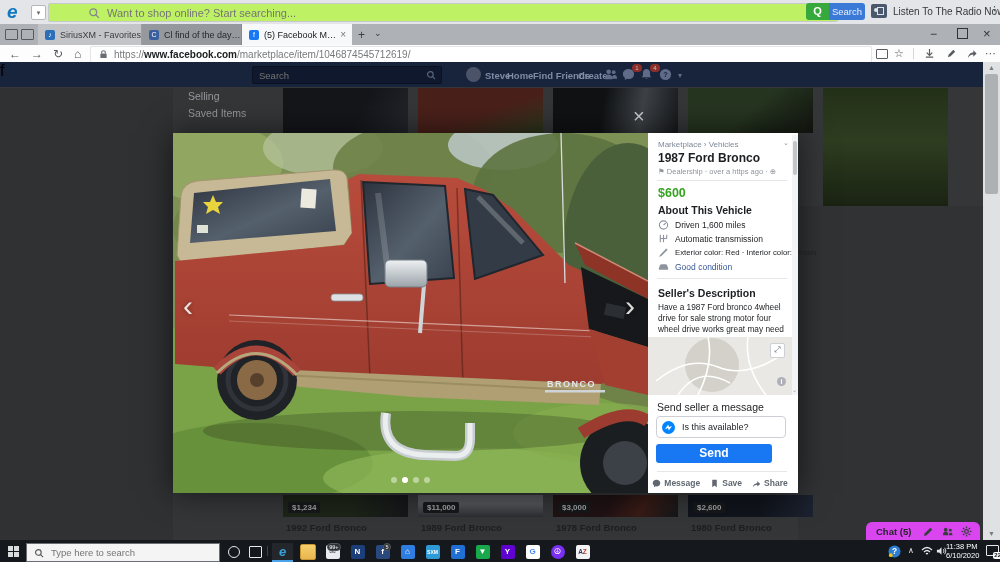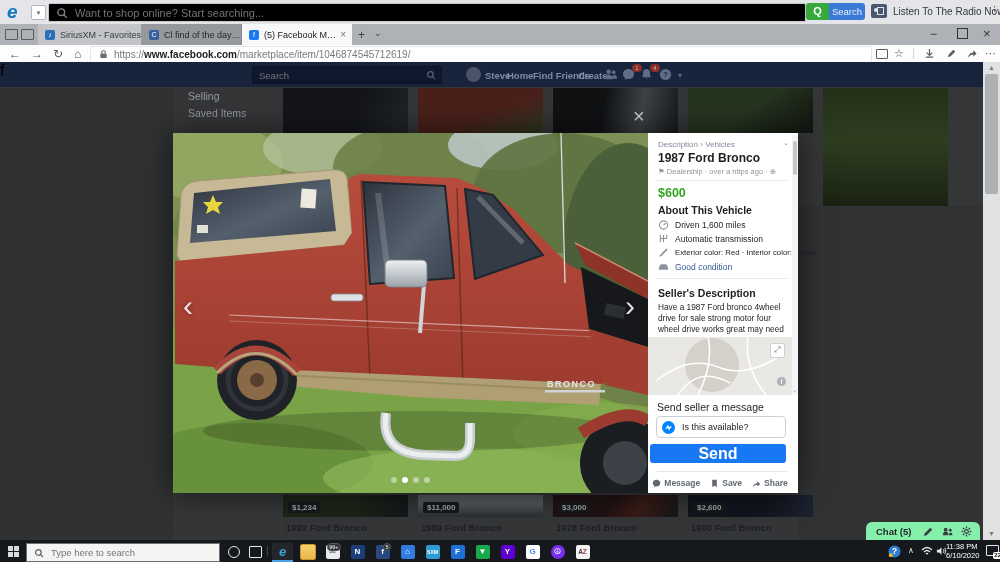--- a/index.html
+++ b/index.html
@@ -5,21 +5,21 @@
   html,body{margin:0;padding:0;background:#000;}
   #screen{position:relative;width:1000px;height:562px;overflow:hidden;
     font-family:"Liberation Sans","DejaVu Sans",sans-serif;background:#343638;}
   .abs{position:absolute;}
   .t{position:absolute;white-space:nowrap;}
   svg{display:block;}
   
   #edgebar{left:0;top:0;width:1000px;height:24px;background:#e3e5e8;}
   #edge-logo{left:7px;top:1px;font-size:19px;font-weight:bold;color:#1179c0;font-style:italic;}
   #edge-mini{left:31px;top:5px;width:13px;height:13px;background:#fff;border:1px solid #b5b8bb;border-radius:2px;font-size:7px;color:#666;text-align:center;line-height:13px;}
-  #edge-search{left:48px;top:3px;width:756px;height:17px;background:#000000;border:1px solid #c6c9cc;border-radius:2px;display:flex;align-items:center;}
+  #edge-search{left:48px;top:3px;width:756px;height:17px;background:#bef264;border:1px solid #c6c9cc;border-radius:2px;display:flex;align-items:center;padding-left:32px;}
   #edge-search input{border:0;outline:0;flex:1;font-size:11px;color:#6e7276;font-family:inherit;background:transparent;}
   .mag{width:12px;height:12px;margin:0 5px 0 7px;color:#84888c;flex:none;}
   #qbadge{left:806px;top:3px;width:23px;height:17px;background:#37a93c;border-radius:3px 0 0 3px;color:#fff;font-size:11px;font-weight:bold;text-align:center;line-height:17px;}
   #edge-search-btn{left:829px;top:3px;width:36px;height:17px;background:#3b79d6;border-radius:0 3px 3px 0;color:#eaf0fa;font-size:9.5px;text-align:center;line-height:17px;}
   #radio-icon{left:871px;top:4px;width:16px;height:14px;background:#49586b;border-radius:2px;}
   #radio-icon i{position:absolute;left:3px;top:4px;width:4px;height:4px;border-radius:50%;background:#dfe4ea;}
   #radio-icon b{position:absolute;right:3px;top:3px;width:5px;height:6px;border:1px solid #dfe4ea;}
   #radio-promo{left:893px;top:6px;font-size:10px;color:#35383b;}
   #edge-dots{left:989px;top:4px;font-size:11px;color:#5a5e62;}
   
@@ -55,21 +55,21 @@
   .fbnav-i{top:6px;width:13px;height:13px;color:#5f6b88;}
   .fbbadge{top:2px;min-width:8px;height:8px;background:#8c2f2a;border-radius:4px;color:#d8b9b6;font-size:6px;text-align:center;line-height:8px;padding:0 1px;}
   
   .dimtext{color:#97999d;font-size:10.5px;}
   #sell-btn{left:186px;top:118px;width:88px;height:18px;background:#1c2c4e;border-radius:2px;color:#7c8cb0;font-size:9px;text-align:center;line-height:18px;}
   .tile1{top:26px;height:45px;width:125px;overflow:hidden;}
   .tile2{top:433px;width:125px;height:45px;}
   .tile2 .ph{position:absolute;left:0;top:0;width:125px;height:22px;overflow:hidden;}
   .chip{position:absolute;left:5px;top:7px;background:#17181a;border-radius:2px;color:#9fa3a7;font-size:8px;font-weight:bold;padding:1px 4px;}
   .tile-title{position:absolute;left:3px;top:27px;font-size:9.5px;font-weight:bold;color:#1d1f22;}
-  #chatbar{left:866px;top:460px;width:114px;height:18px;background:#86efac;border-radius:6px 6px 0 0;display:flex;align-items:center;}
+  #chatbar{left:866px;top:460px;width:114px;height:18px;background:#d946ef;border-radius:6px 6px 0 0;display:flex;align-items:center;}
   #chatbar .cl{font-size:9.5px;font-weight:bold;color:#232528;margin-left:10px;}
   #chatbar .ci{width:11px;height:11px;color:#3a3d40;margin-left:8px;}
   
   #pg-scroll{left:983px;top:0;width:17px;height:478px;background:#dfe1e3;}
   #pg-thumb{left:985px;top:12px;width:13px;height:120px;background:#aeb1b4;border-radius:2px;}
   .scr-ar{left:988px;font-size:7px;color:#7a7d80;}
   
   #modal{left:173px;top:71px;width:625px;height:360px;background:#fff;box-shadow:0 0 30px rgba(0,0,0,.6);}
   #photo-wrap{left:0;top:0;width:475px;height:360px;overflow:hidden;background:#6f8247;}
   .car-arrow{top:158px;font-size:30px;color:rgba(255,255,255,.85);text-shadow:0 0 4px rgba(0,0,0,.4);line-height:30px;}
@@ -85,21 +85,21 @@
   .rowt{left:27px;font-size:8.5px;color:#1c1e21;}
   .blue{color:#385898;}
   #map{left:0;top:204px;width:144px;height:58px;}
   #map-expand{left:122px;top:210px;width:13px;height:13px;background:#fff;border:1px solid #ccd0d5;border-radius:2px;color:#606770;font-size:8px;text-align:center;line-height:12px;}
   #map-info{left:129px;top:244px;width:9px;height:9px;border-radius:50%;background:#aeb2b8;color:#fff;font-size:7px;text-align:center;line-height:9px;font-weight:bold;}
   #pn-scroll{left:144px;top:2px;width:6px;height:260px;background:#f3f4f5;}
   #pn-thumb{left:145px;top:8px;width:4px;height:34px;background:#c3c6c9;border-radius:2px;}
   #msg-input{left:8px;top:283px;width:128px;height:20px;border:1px solid #ccd0d5;border-radius:4px;background:#fff;display:flex;align-items:center;}
   #msg-input .msgr{width:13px;height:13px;margin:0 5px;flex:none;}
   #msg-input input{flex:1;border:0;outline:0;font-size:9px;color:#1c1e21;font-family:inherit;background:transparent;min-width:0;}
-  #send-btn{left:2px;top:311px;width:136px;height:19px;border-radius:3px;color:#fff;font-size:16px;font-weight:bold;text-align:center;line-height:19px;}
+  #send-btn{left:8px;top:311px;width:116px;height:19px;border-radius:3px;color:#fff;font-size:12px;font-weight:bold;text-align:center;line-height:19px;}
   #pfooter{left:0;top:345px;width:144px;display:flex;justify-content:center;gap:10px;align-items:center;}
   .pfi{display:flex;align-items:center;gap:3px;color:#606770;font-size:8.5px;font-weight:bold;}
   .pfi svg{width:9px;height:9px;}
   
   #taskbar{left:0;top:540px;width:1000px;height:22px;background:#15181c;}
   #start{left:8px;top:546px;width:11px;height:11px;display:grid;grid-template-columns:5px 5px;grid-gap:1px;}
   #start i{background:#d9dbdd;width:5px;height:5px;}
   #tb-search{left:26px;top:543px;width:192px;height:17px;background:#f4f4f4;border:1px solid #6b6e72;display:flex;align-items:center;}
   #tb-search input{flex:1;border:0;outline:0;background:transparent;font-size:9.5px;color:#4c4f52;font-family:inherit;}
   #cortana{left:228px;top:546px;width:10px;height:10px;border:1.6px solid #e6e8ea;border-radius:50%;}
@@ -364,21 +364,21 @@
         <div class="abs" id="dots">
           <span class="dot"></span>
           <span class="dot on"></span>
           <span class="dot"></span>
           <span class="dot"></span>
         </div>
       </div>
 
       <div class="abs" id="panel">
         <div class="t" style="left:10px;top:7px;font-size:8px;color:#7f8a99;">
-          <span>Description</span>
+          <span>Marketplace</span>
           <span>›</span>
           <span>Vehicles</span>
         </div>
         <div class="t" style="left:135px;top:6px;font-size:7px;color:#90949c;">⌄</div>
         <div class="t" style="left:10px;top:18px;font-size:12px;font-weight:bold;color:#1c1e21;">1987 Ford Bronco</div>
         <div class="t" style="left:10px;top:34px;font-size:7.5px;color:#90949c;">
           <span>⚑</span>
           <span>Dealership · over a https ago ·</span>
           <span>⊕</span>
         </div>

